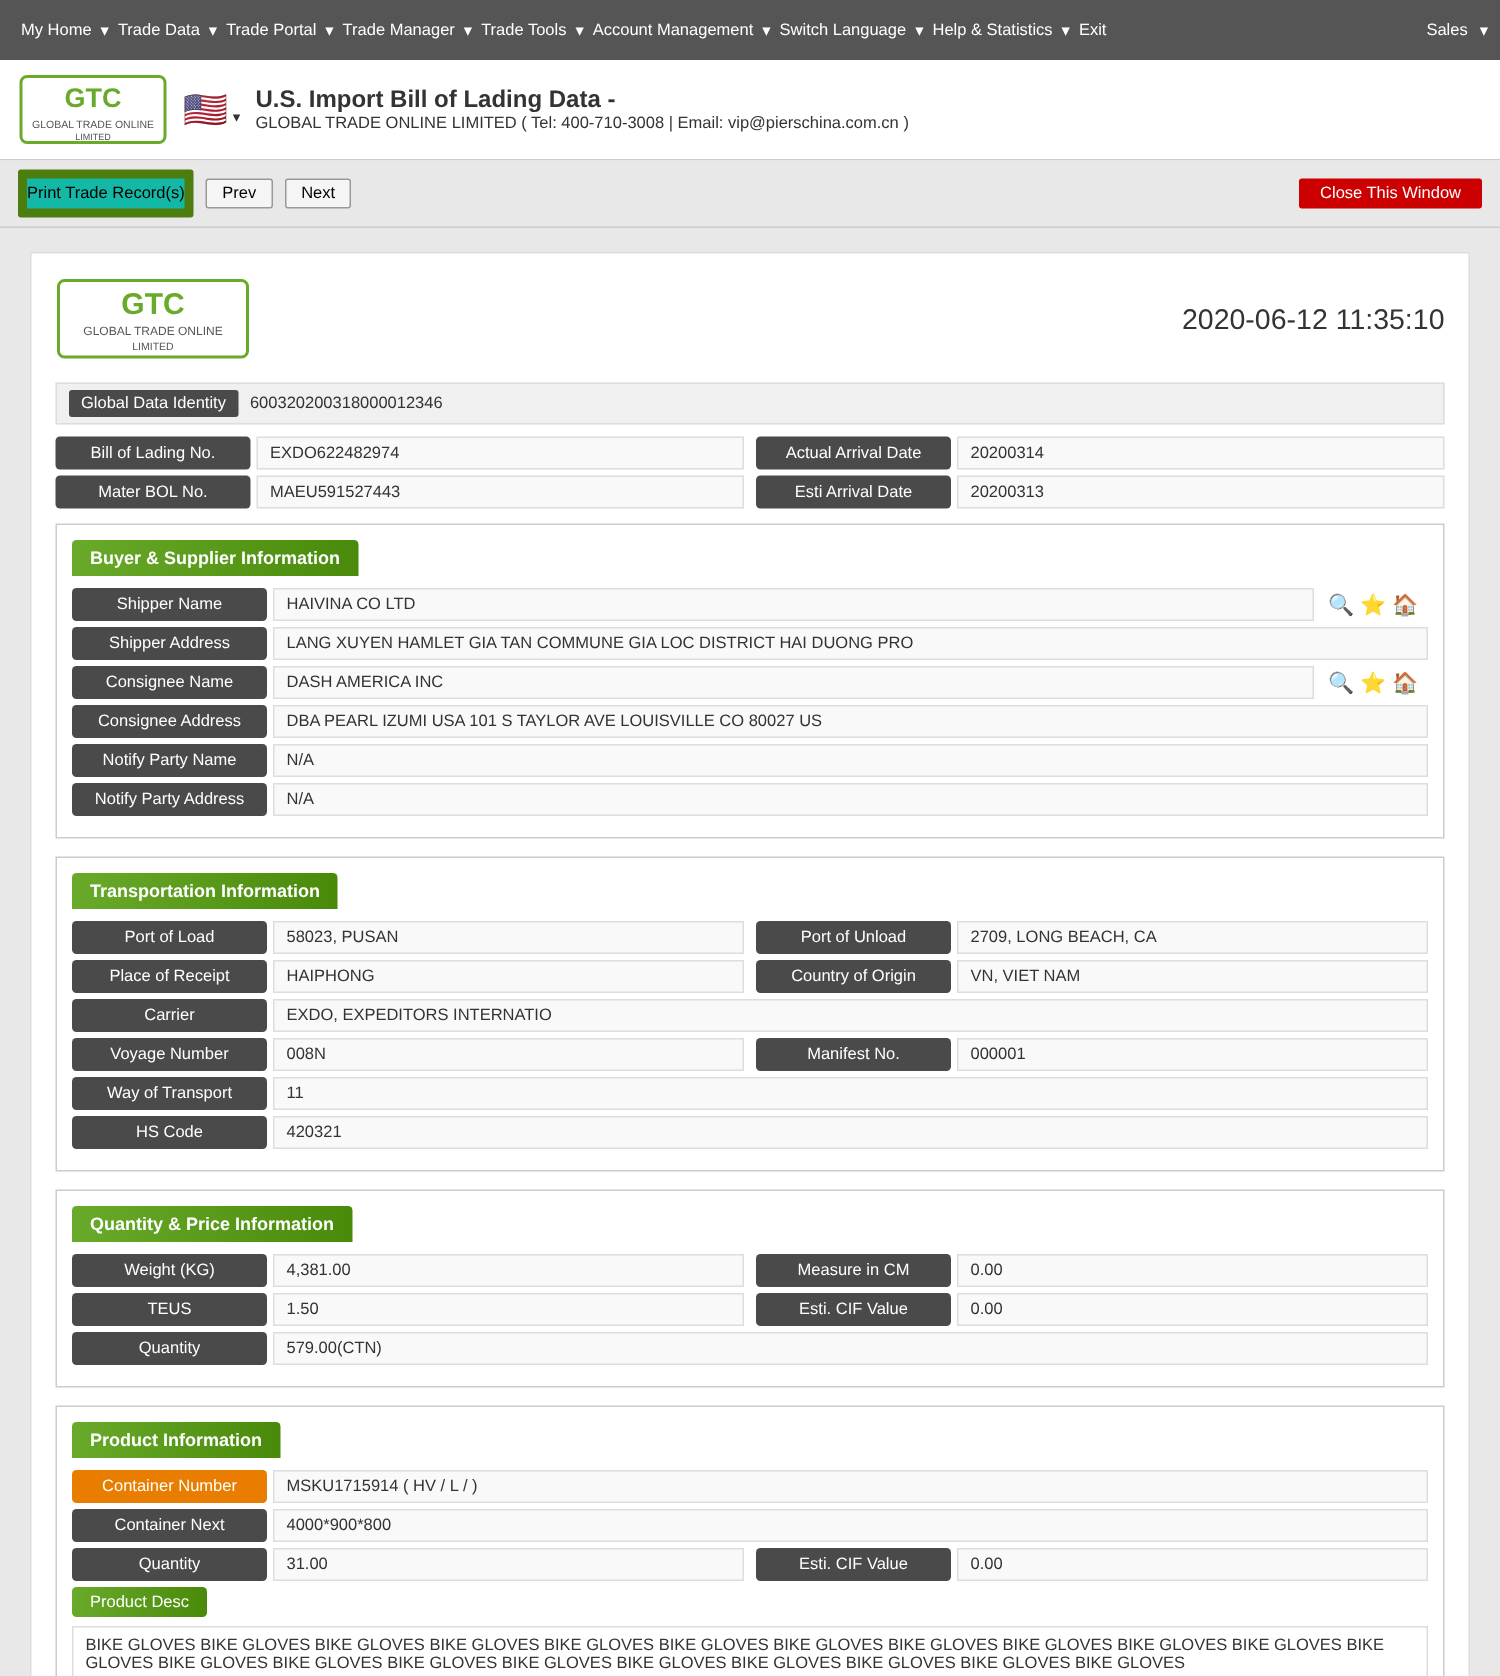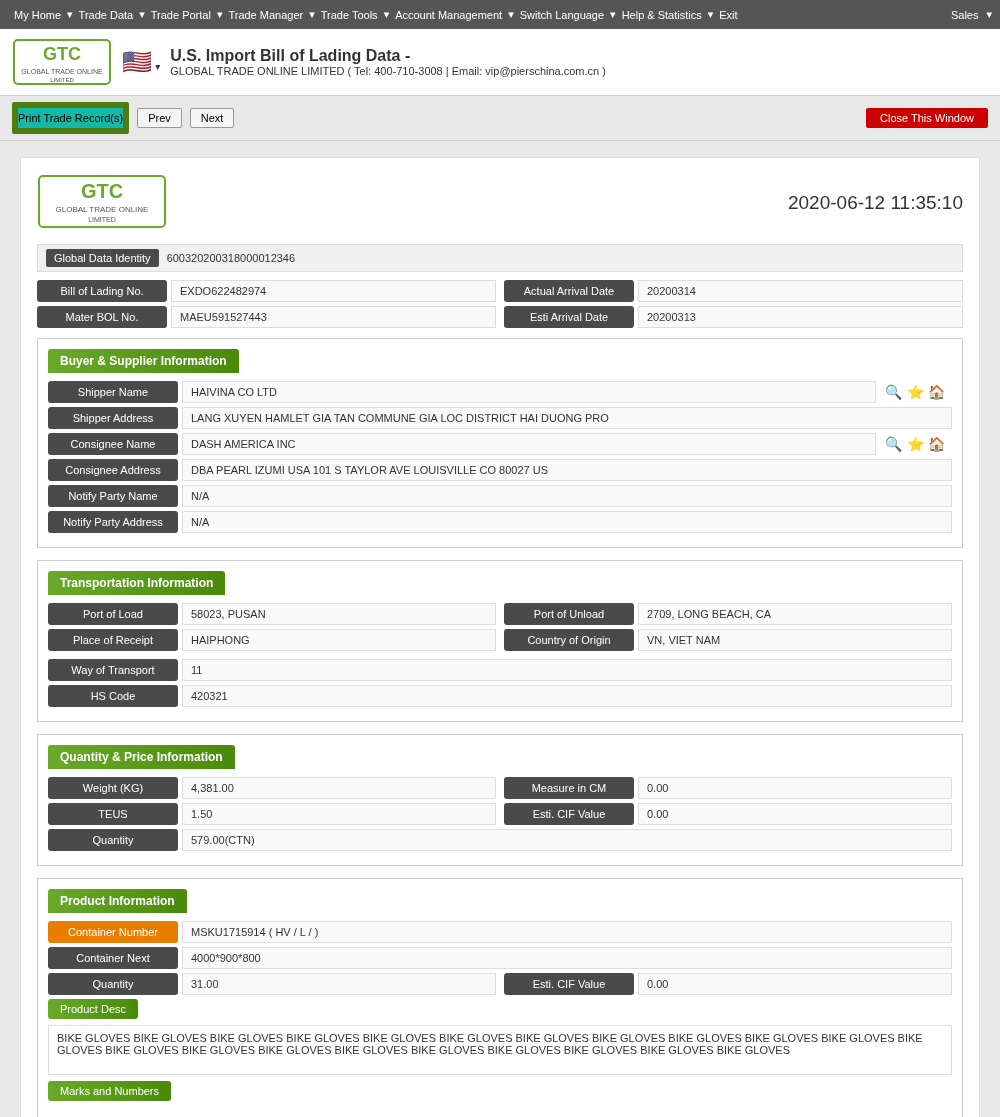--- a/index.html
+++ b/index.html
@@ -1,19 +1,19 @@
 <!DOCTYPE html>
 <html><head>
   <meta charset="utf-8">
   <style>
     * { margin: 0; padding: 0; box-sizing: border-box; }
     body { font-family: Arial, sans-serif; font-size: 12px; background: #f0f0f0; color: #333; width: 1000px; }
 
     
-    .top-nav { background: #555; color: #fff; display: flex; align-items: center; padding: 0 8px; height: 29px; font-size: 11px; }
+    .top-nav { background: #555; color: #fff; display: flex; align-items: center; padding: 0 8px; height: 40px; font-size: 11px; }
     .top-nav a { color: #fff; text-decoration: none; padding: 0 6px; cursor: pointer; }
     .top-nav .spacer { flex: 1; }
     .top-nav .sales { padding: 0 8px; }
 
     
     .header-bar { background: #fff; display: flex; align-items: center; padding: 8px 12px; border-bottom: 1px solid #ccc; }
     .logo-box { width: 100px; height: 50px; display: flex; align-items: center; justify-content: center; }
     .flag-box { margin: 0 10px; }
     .header-title { flex: 1; }
     .header-title h2 { font-size: 16px; color: #333; font-weight: bold; }
@@ -228,23 +228,37 @@
         <div class="field-value">HAIPHONG</div>
       </div>
       <div class="col">
         <div class="field-label">Country of Origin</div>
         <div class="field-value">VN, VIET NAM</div>
       </div>
     </div>
 
     
     <div class="two-col">
-    </div>
-
-    
+      <div class="col">
+        <div class="field-label">Carrier</div>
+        <div class="field-value">EXDO, EXPEDITORS INTERNATIO</div>
+      </div>
+    </div>
+
+    
+    <div class="two-col">
+      <div class="col">
+        <div class="field-label">Voyage Number</div>
+        <div class="field-value">008N</div>
+      </div>
+      <div class="col">
+        <div class="field-label">Manifest No.</div>
+        <div class="field-value">000001</div>
+      </div>
+    </div>
 
     
     <div class="two-col">
       <div class="col">
         <div class="field-label">Way of Transport</div>
         <div class="field-value">11</div>
       </div>
     </div>
 
     

